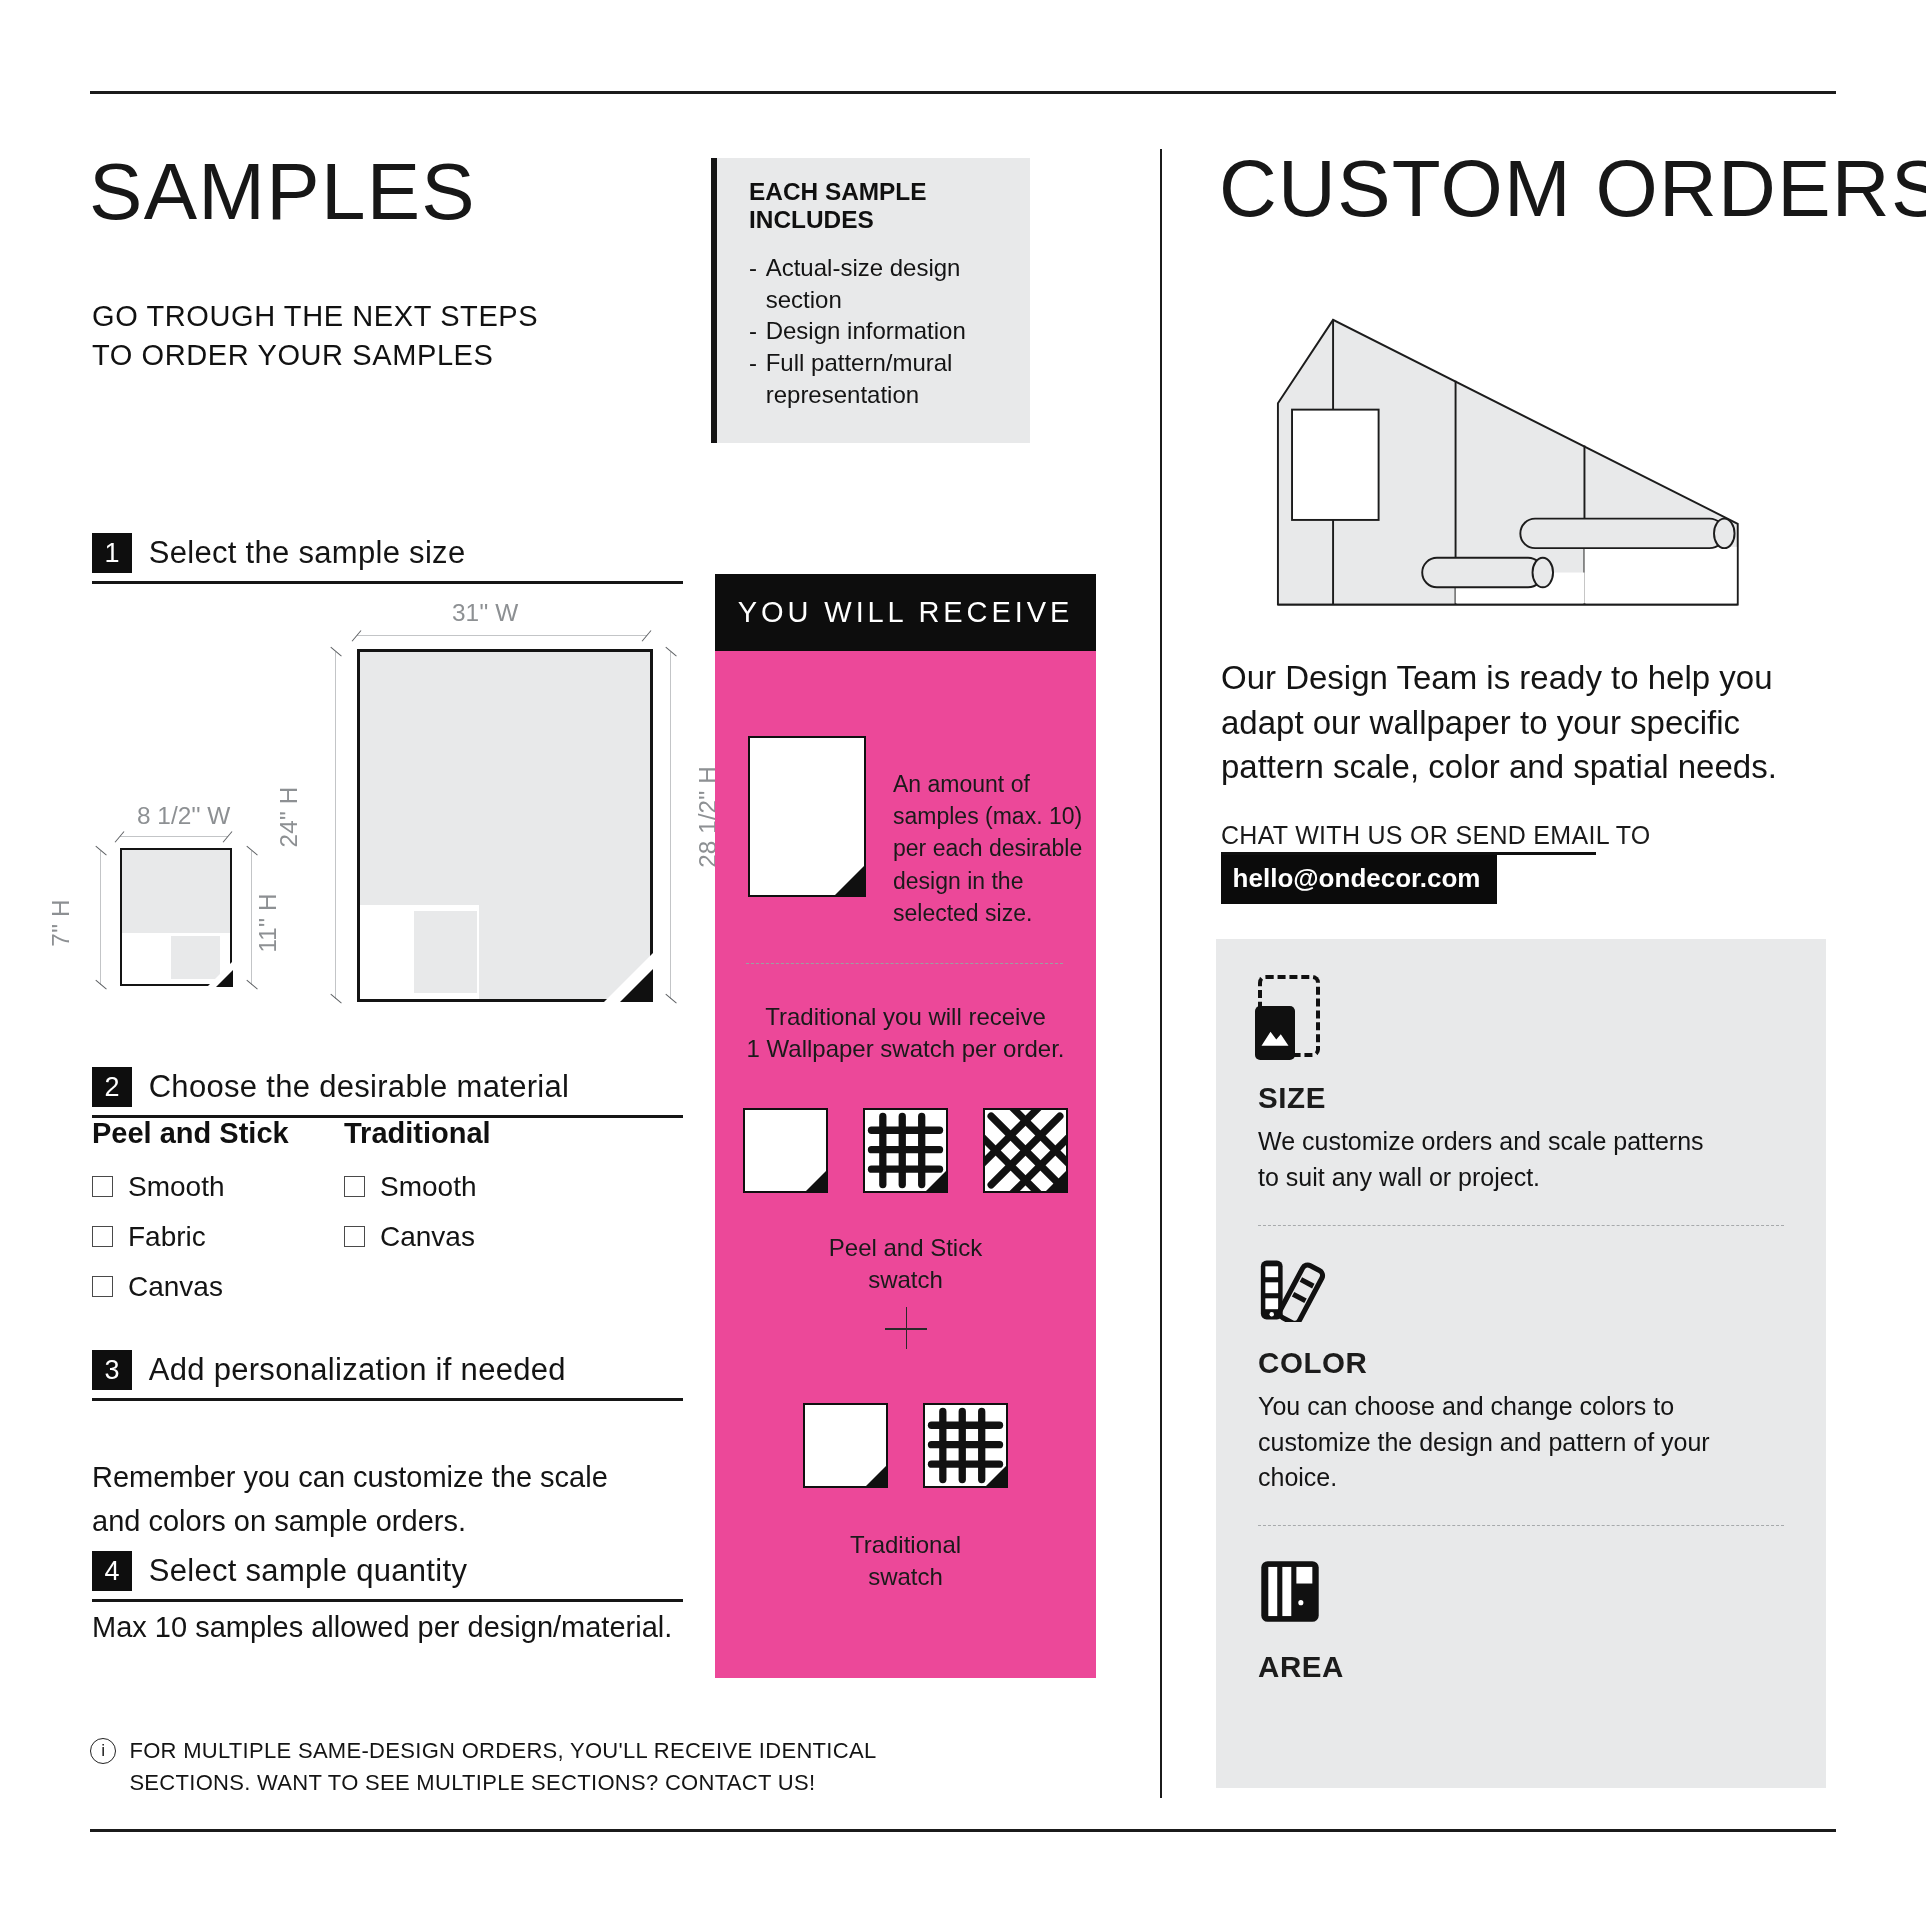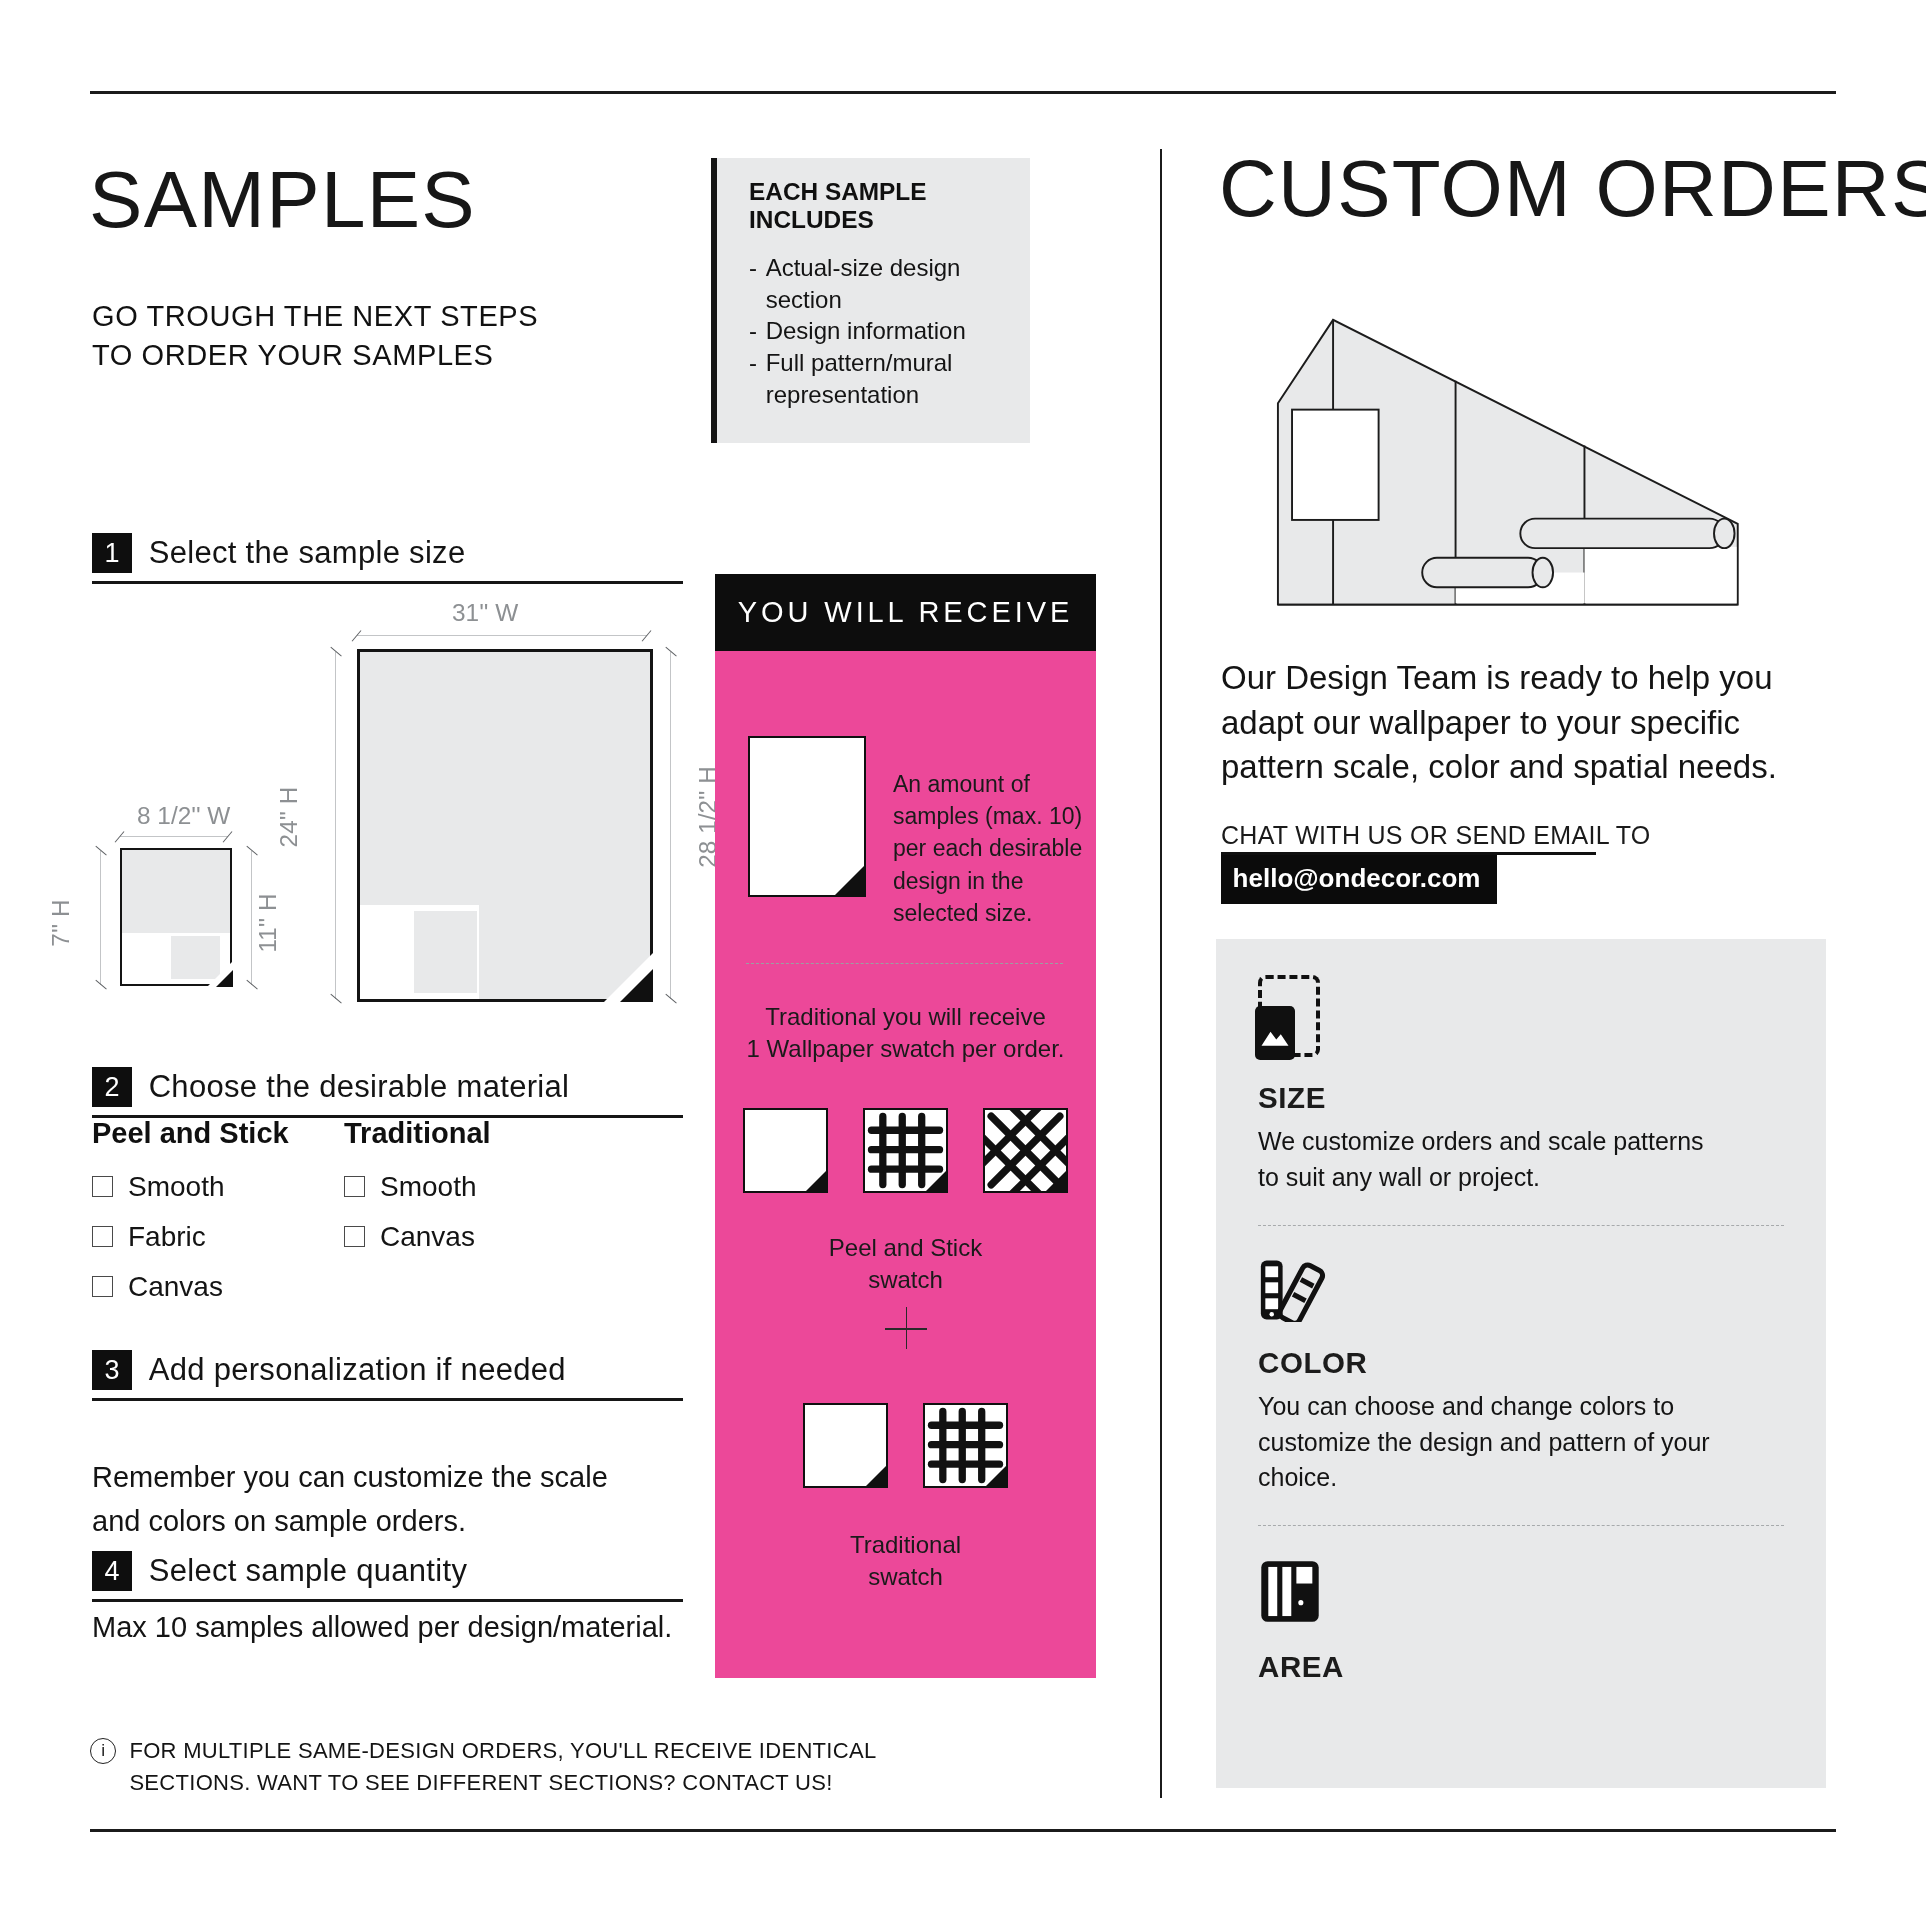--- a/index.html
+++ b/index.html
@@ -103,21 +103,21 @@
 </style>
 </head>
 <body>
 
 <div id="canvas">
 
   <div class="hrule" style="top:91px;"></div>
   <div class="hrule" style="top:1829px;"></div>
   <div class="vdivider"></div>
 
-  <div class="abs big-title" style="left:89px;top:154px;">SAMPLES</div>
+  <div class="abs big-title" style="left:89px;top:146px;">SAMPLES</div>
 
   <div class="abs subtitle" style="left:92px;top:297px;">
     <div>GO TROUGH THE NEXT STEPS</div>
     <div>TO ORDER YOUR SAMPLES</div>
   </div>
 
   <div class="inc-box">
     <div class="inc-title">EACH SAMPLE INCLUDES</div>
     <div class="inc-item">
       <span class="dash">-</span>
@@ -215,21 +215,21 @@
   <div class="step" style="top:1551px;">
     <div class="step-badge">4</div>
     <div class="step-label">Select sample quantity</div>
   </div>
   <div class="abs body-text" style="left:92px;top:1606px;width:642px;">Max 10 samples allowed per design/material.</div>
 
   <div class="footnote">
     <div class="info-circle">i</div>
     <div class="footnote-text">
       <div>FOR MULTIPLE SAME-DESIGN ORDERS, YOU'LL RECEIVE IDENTICAL</div>
-      <div>SECTIONS. WANT TO SEE DIFFERENT SECTIONS? CONTACT US!</div>
+      <div>SECTIONS. WANT TO SEE MULTIPLE SECTIONS? CONTACT US!</div>
     </div>
   </div>
 
   <div class="mid-header">YOU WILL RECEIVE</div>
 
   <div class="mid-body">
     <div class="page-icon">
       <div class="page-fold"></div>
     </div>
     <div class="receive-text">An amount of samples (max. 10) per each desirable design in the selected size.</div>

